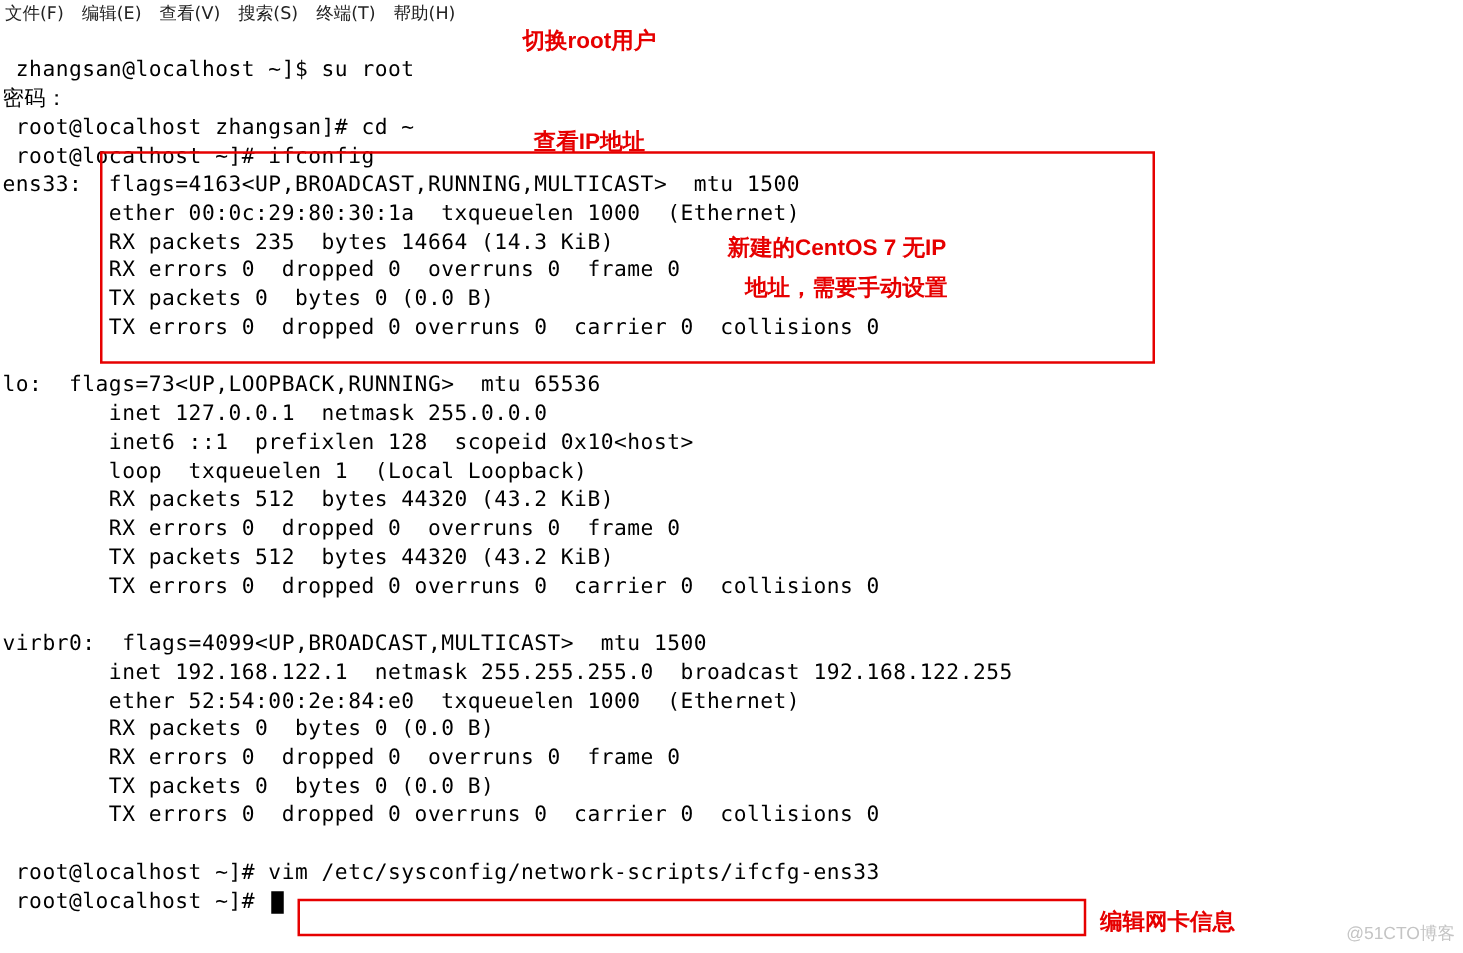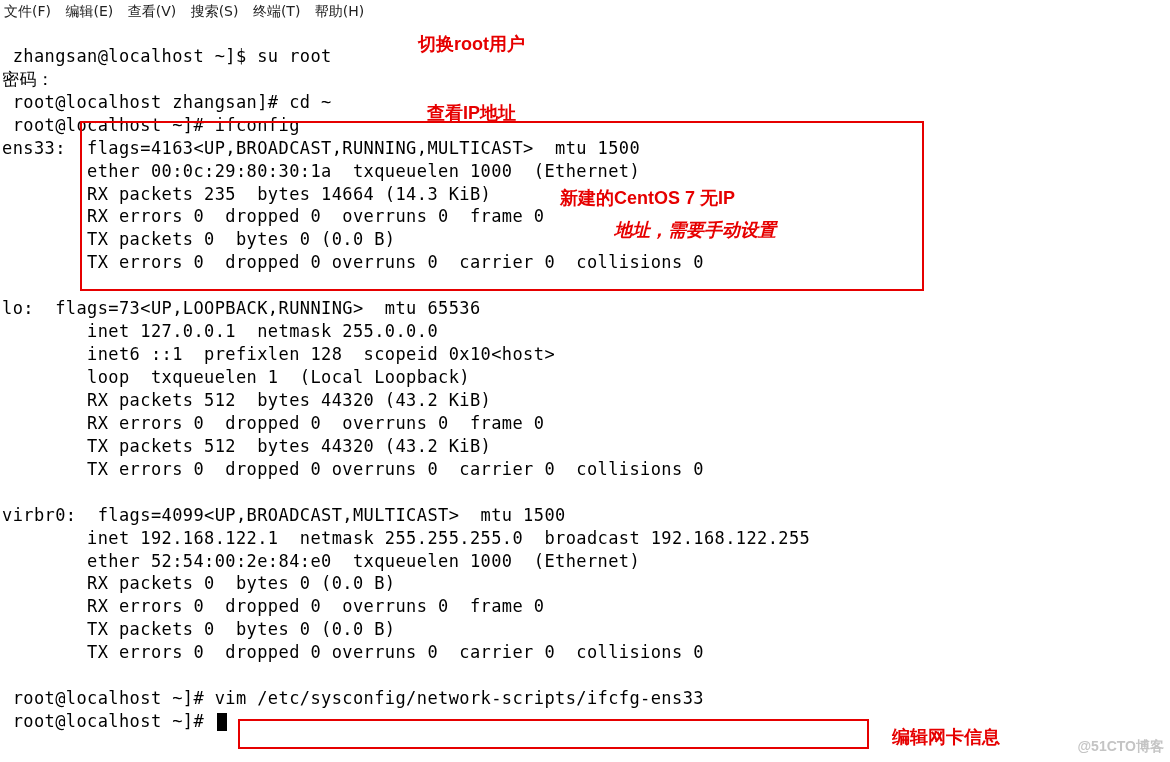--- a/index.html
+++ b/index.html
@@ -41,21 +41,21 @@
     border: 2px solid #e60000;
     pointer-events: none;
   }
   .watermark {
     position: absolute;
     right: 6px;
     bottom: 6px;
     color: rgba(190,190,190,0.9);
     font-family: Arial, sans-serif;
     font-size: 14px;
-    font-weight: 700;
+    font-weight: 400;
   }
   .cursor {
     display: inline-block;
     width: 10px;
     height: 18px;
     background: #000;
     vertical-align: text-bottom;
     margin-left: 2px;
   }
 </style>
@@ -95,22 +95,22 @@
 <span>        inet 192.168.122.1  netmask 255.255.255.0  broadcast 192.168.122.255</span>
 <span>        ether 52:54:00:2e:84:e0  txqueuelen 1000  (Ethernet)</span>
 <span>        RX packets 0  bytes 0 (0.0 B)</span>
 <span>        RX errors 0  dropped 0  overruns 0  frame 0</span>
 <span>        TX packets 0  bytes 0 (0.0 B)</span>
 <span>        TX errors 0  dropped 0 overruns 0  carrier 0  collisions 0</span>
 
 <span> root@localhost ~]# vim /etc/sysconfig/network-scripts/ifcfg-ens33</span>
 <span> root@localhost ~]# </span><span class="cursor"></span></div>
 
-<div class="annot" style="left:418px; top:32px;">切换root用户</div>
+<div class="annot" style="left:418px; top:20px;">切换root用户</div>
 <div class="annot" style="left:427px; top:101px;">查看IP地址</div>
-<div class="annot" style="left:560px; top:186px;">新建的CentOS 7 无IP</div>
-<div class="annot" style="left:614px; top:218px;font-style:italic;">地址，需要手动设置</div>
-<div class="annot" style="left:880px; top:725px;margin-left:12px;">编辑网卡信息</div>
+<div class="annot" style="left:582px; top:186px;">新建的CentOS 7 无IP</div>
+<div class="annot" style="left:596px; top:218px;">地址，需要手动设置</div>
+<div class="annot" style="left:880px; top:725px;">编辑网卡信息</div>
 
 <div class="box" style="left:80px;  top:121px; width:840px; height:166px;"></div>
 <div class="box" style="left:238px; top:719px; width:627px; height:26px;"></div>
 
 <div class="watermark">@51CTO博客</div>
 
 </body></html>

